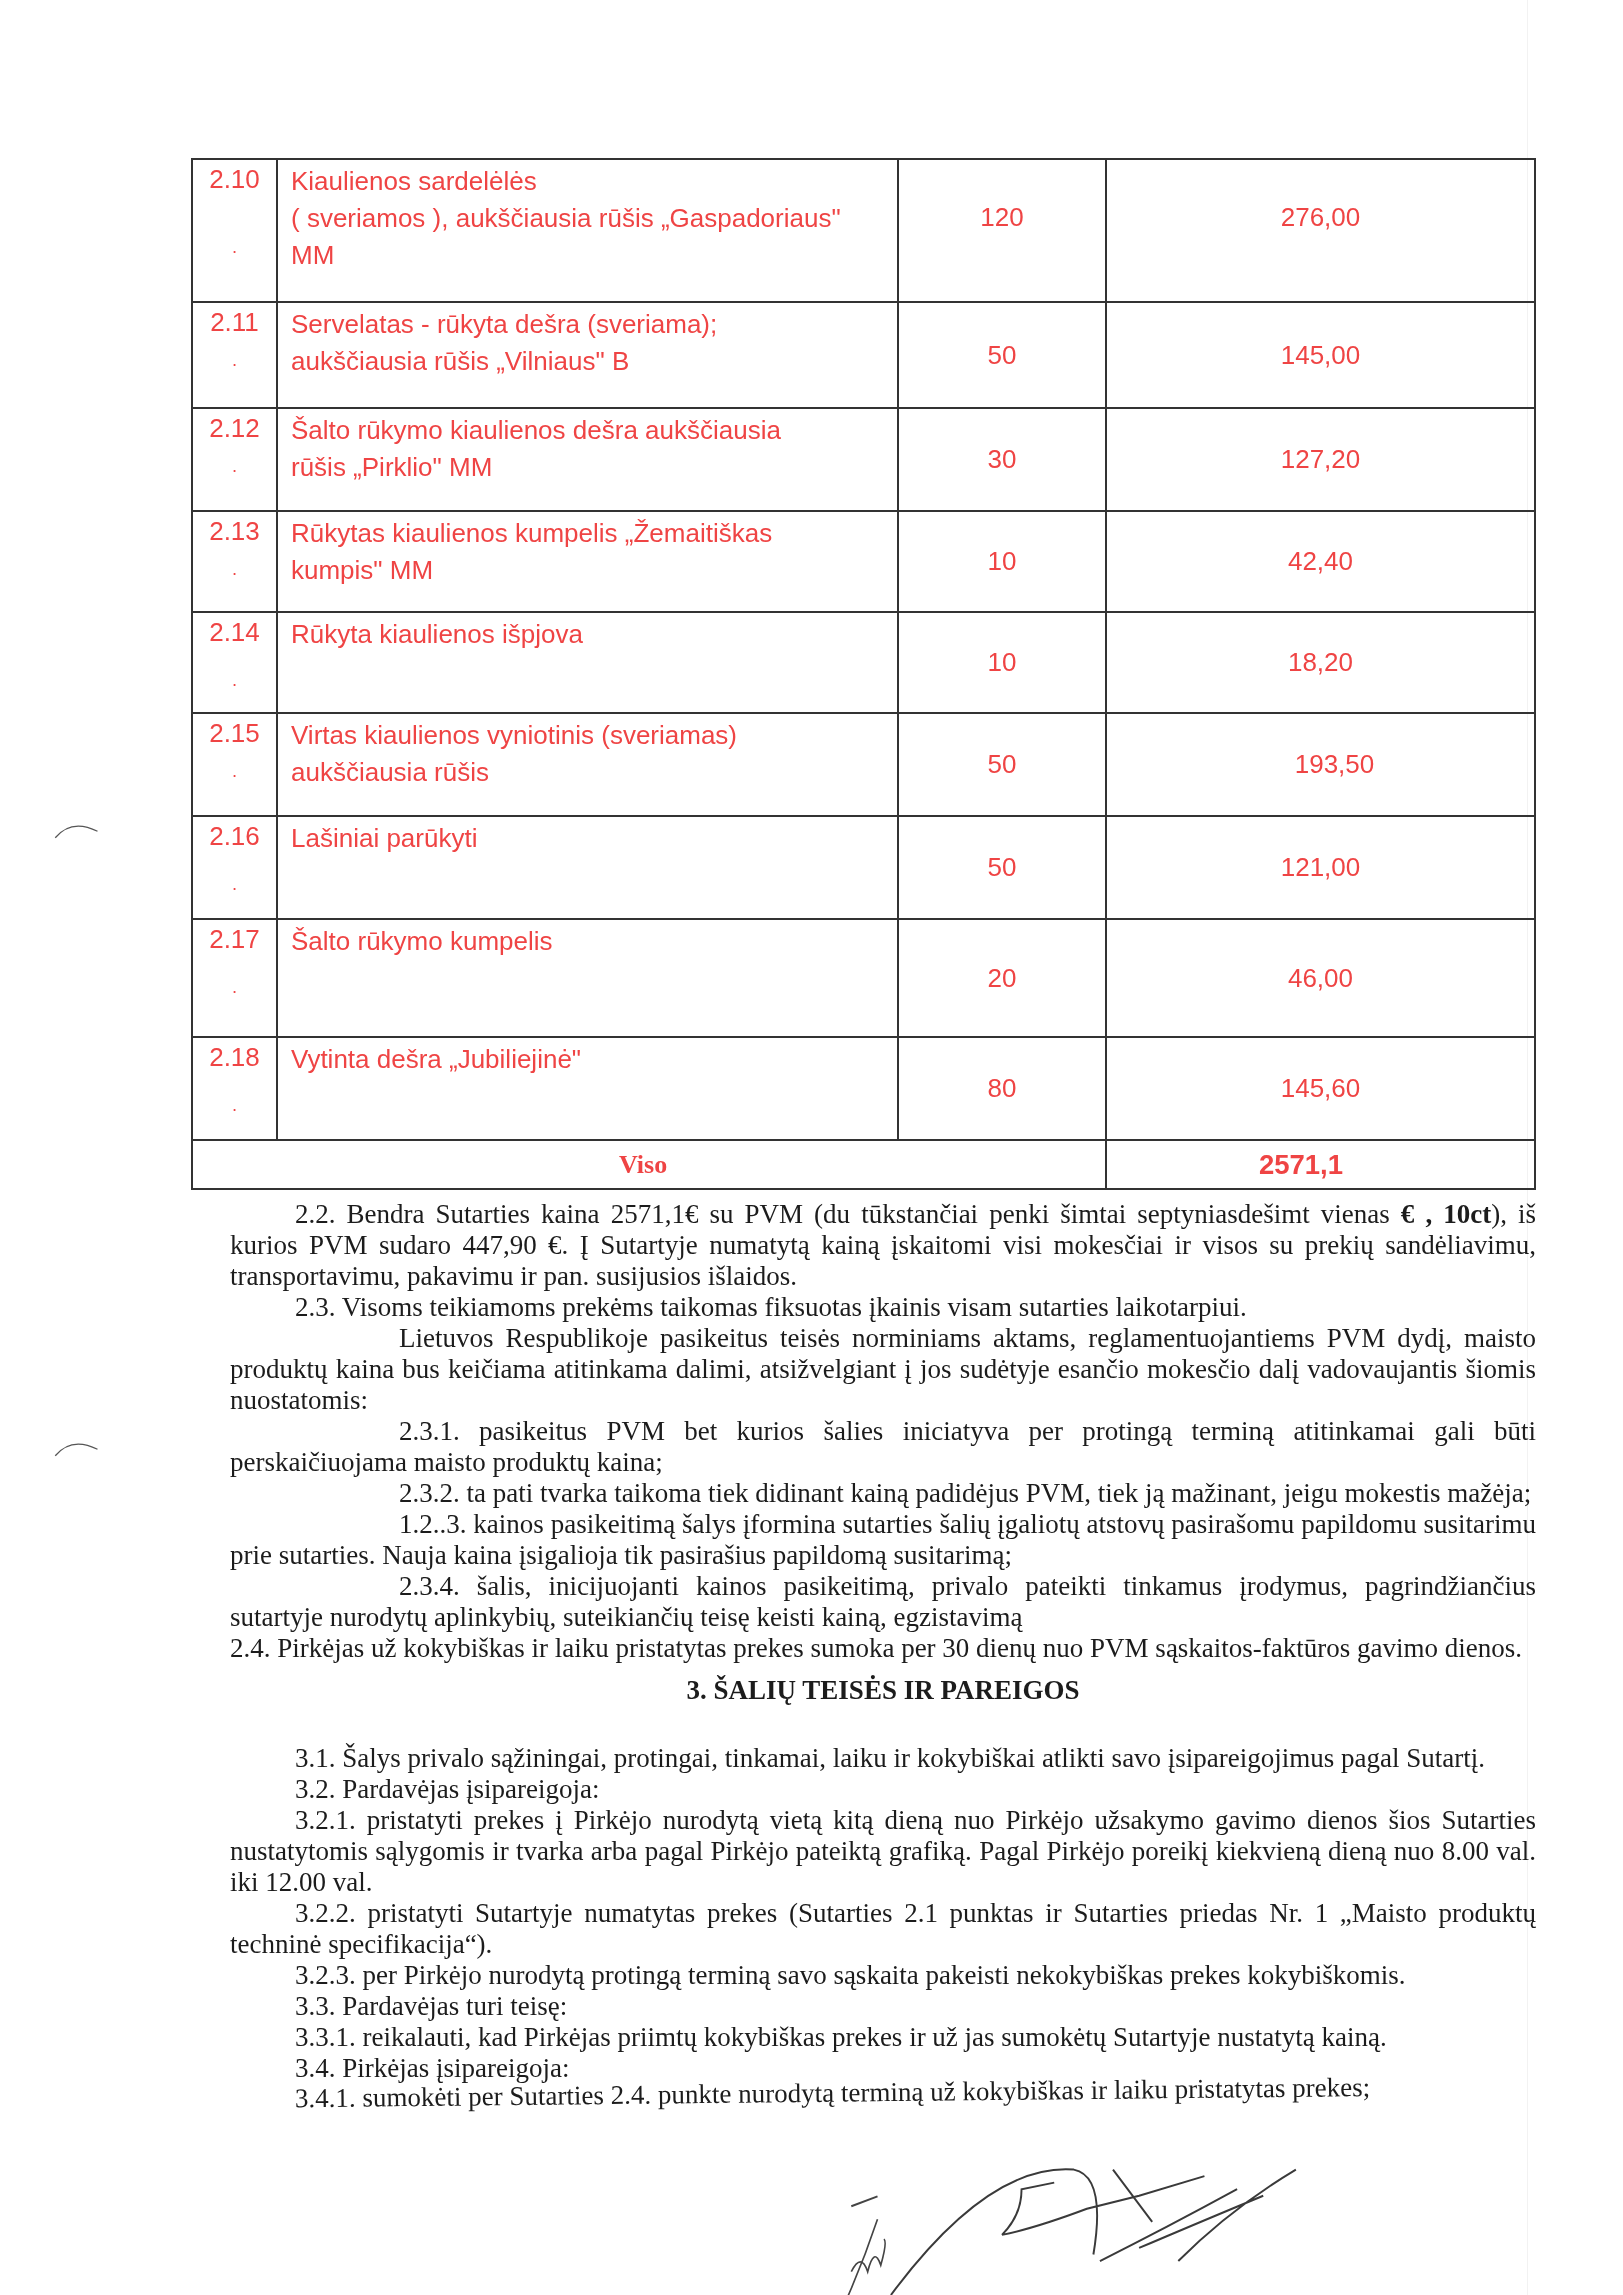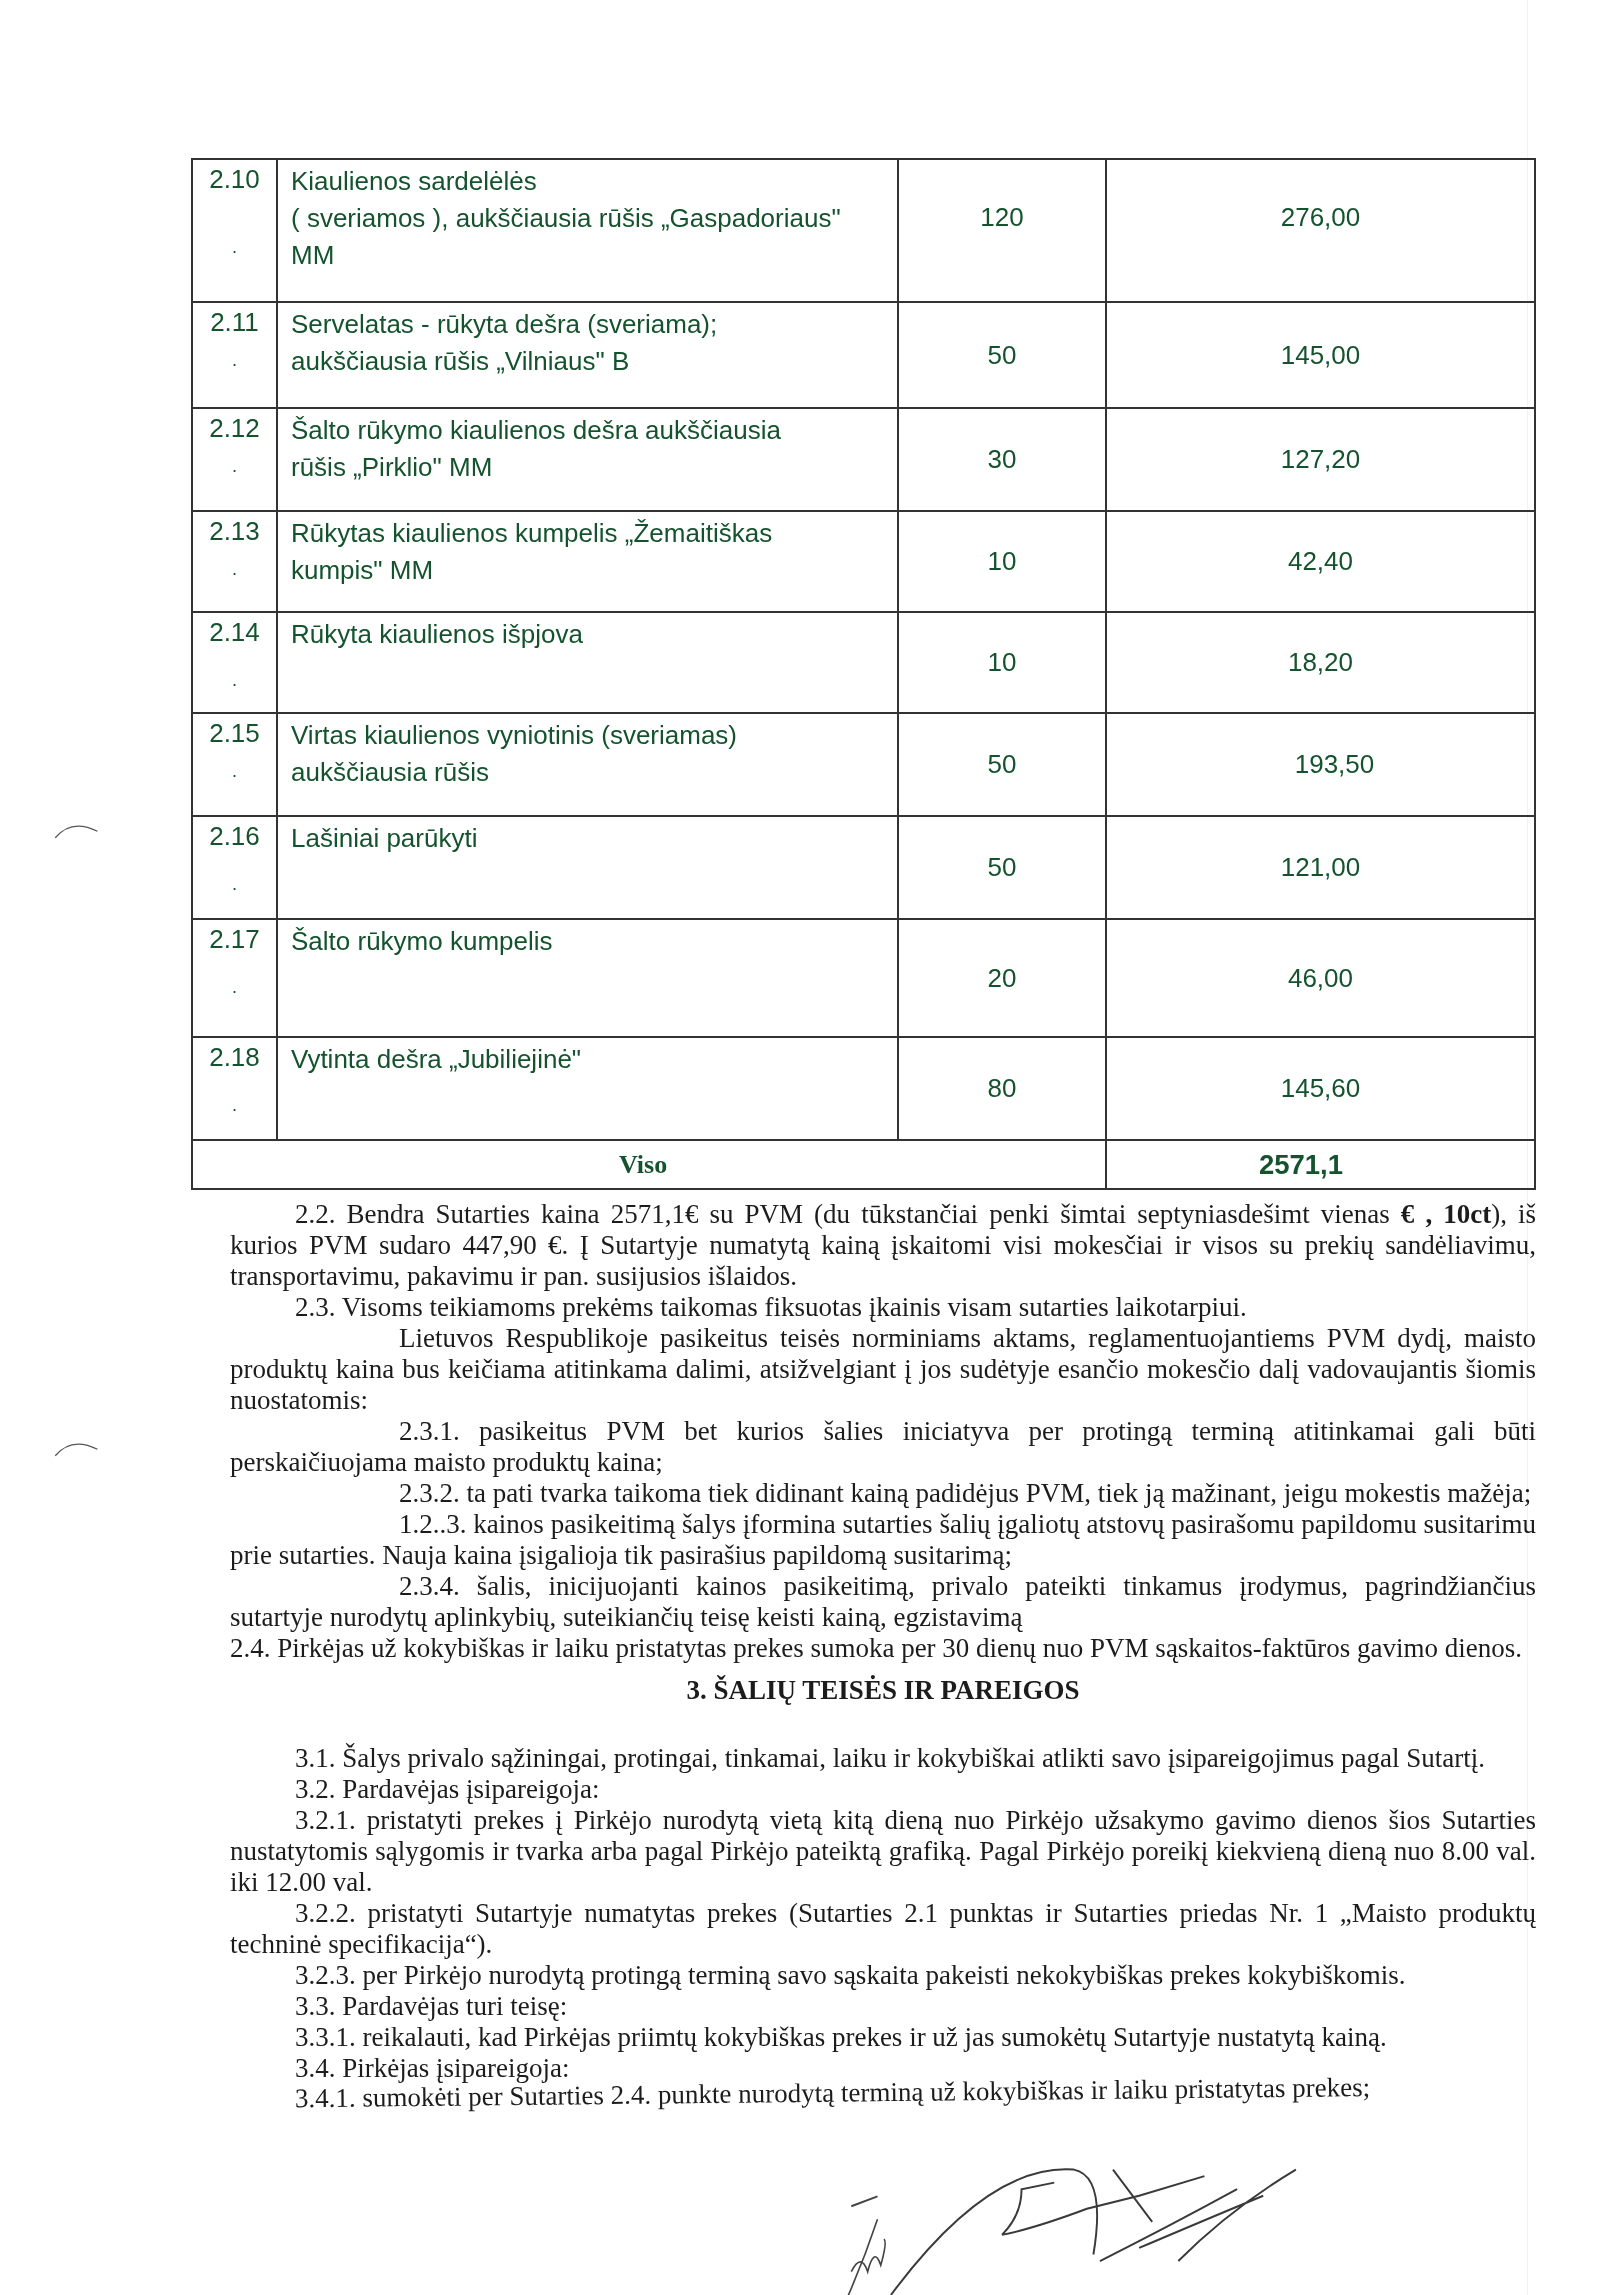--- a/index.html
+++ b/index.html
@@ -2,21 +2,21 @@
 <html style="font-size:10.5px"><head>
 <meta charset="utf-8">
 <style>
   html, body { margin:0; padding:0; background:#ffffff; }
   body { width:1623px; height:2295px; position:relative; overflow:hidden; color:#1e1e1e; }
   .page { position:absolute; left:0; top:0; width:1623px; height:2295px; background:#fff; }
   .edge { position:absolute; left:1527px; top:0; width:1.3px; height:2295px; background:#f2f2f2; }
 
   
   .tbl { position:absolute; left:191px; top:158px; width:1342px; border-collapse:collapse; table-layout:fixed;
-         font-family:"Liberation Sans", sans-serif; font-size:26px; color:#14532d; }
+         font-family:"Liberation Sans", sans-serif; font-size:26px; color:#ef4444; }
   .tbl td { border:2px solid #333; padding:0; vertical-align:middle; }
   .tbl col.c0 { width:85px; }
   .tbl col.c1 { width:621px; }
   .tbl col.c2 { width:208px; }
   .tbl col.c3 { width:429px; }
   .num { vertical-align:top !important; text-align:center; line-height:31px; padding-top:3.9px !important; }
   .num .dot { display:block; font-size:18.3px; line-height:26px; }
   .name { padding-left:13px !important; line-height:37px; vertical-align:top !important; padding-top:2.6px !important; }
   .qty, .sum { text-align:center; }
   .qty { padding-right:0; }

